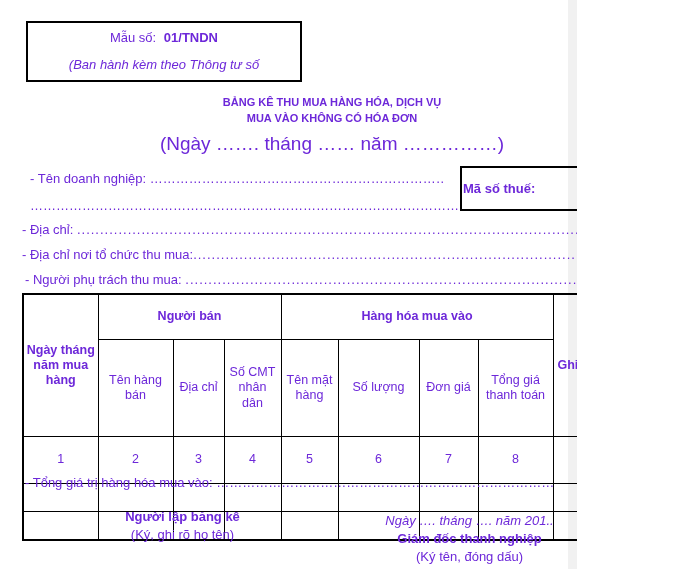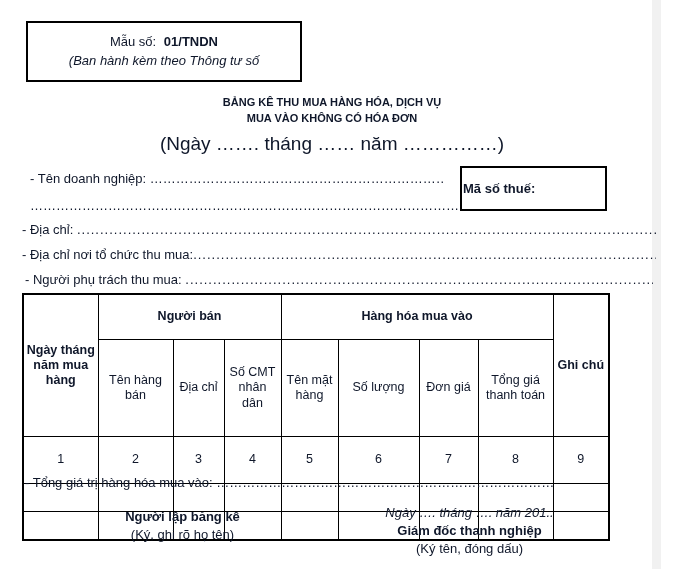--- a/index.html
+++ b/index.html
@@ -1,26 +1,26 @@
 <!DOCTYPE html>
 <html><head>
 <meta charset="utf-8">
 <style>
   html,body { margin:0; padding:0; background:#fff; }
   .page {
     position:relative;
-    width:661px; height:569px;
+    width:577px; height:569px;
     background:#ffffff;
     font-family:"Liberation Sans", sans-serif;
-    color:#0f172a;
+    color:#6d28d9;
     font-size:13px;
     overflow:hidden;
   }
   .b { font-weight:bold; }
-  .it { font-style:italic; }
+  .it { font-style:italic;margin-top:8px; }
 
   
   .scroll-track {
     position:absolute; top:0; right:0;
     width:9px; height:569px;
     background:#f1f1f1;
   }
 
   
   .stamp-box {

